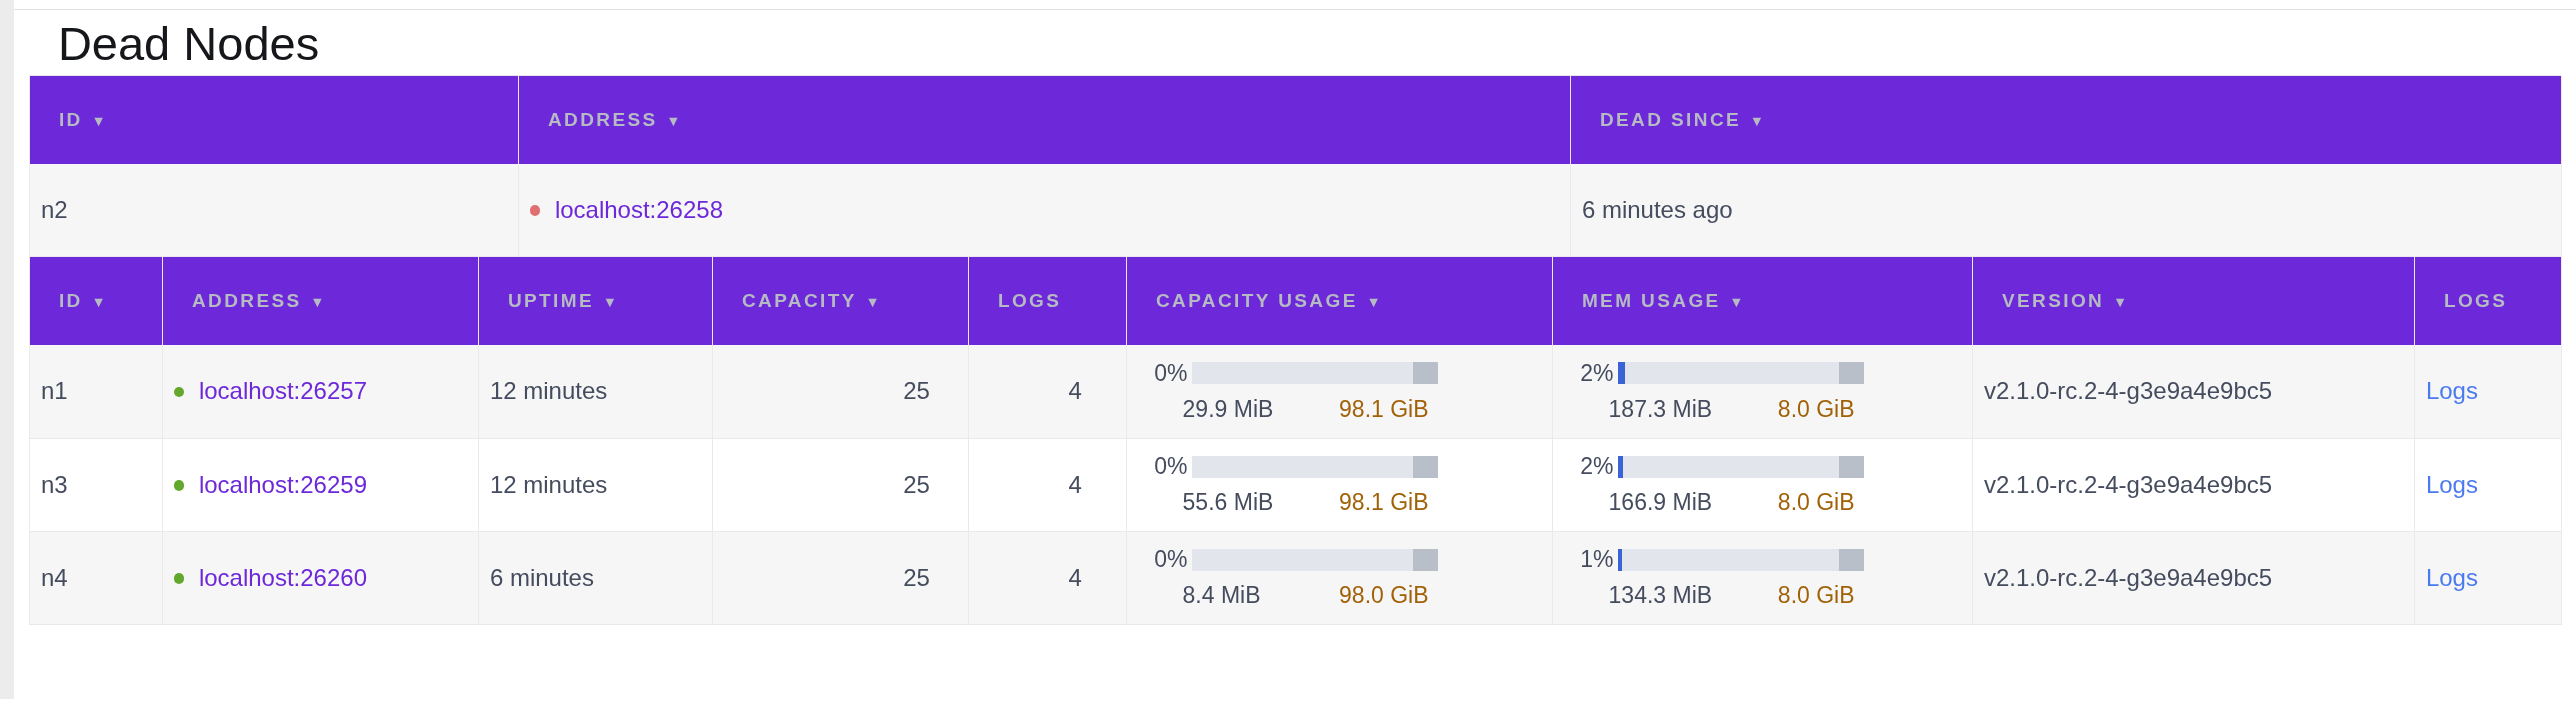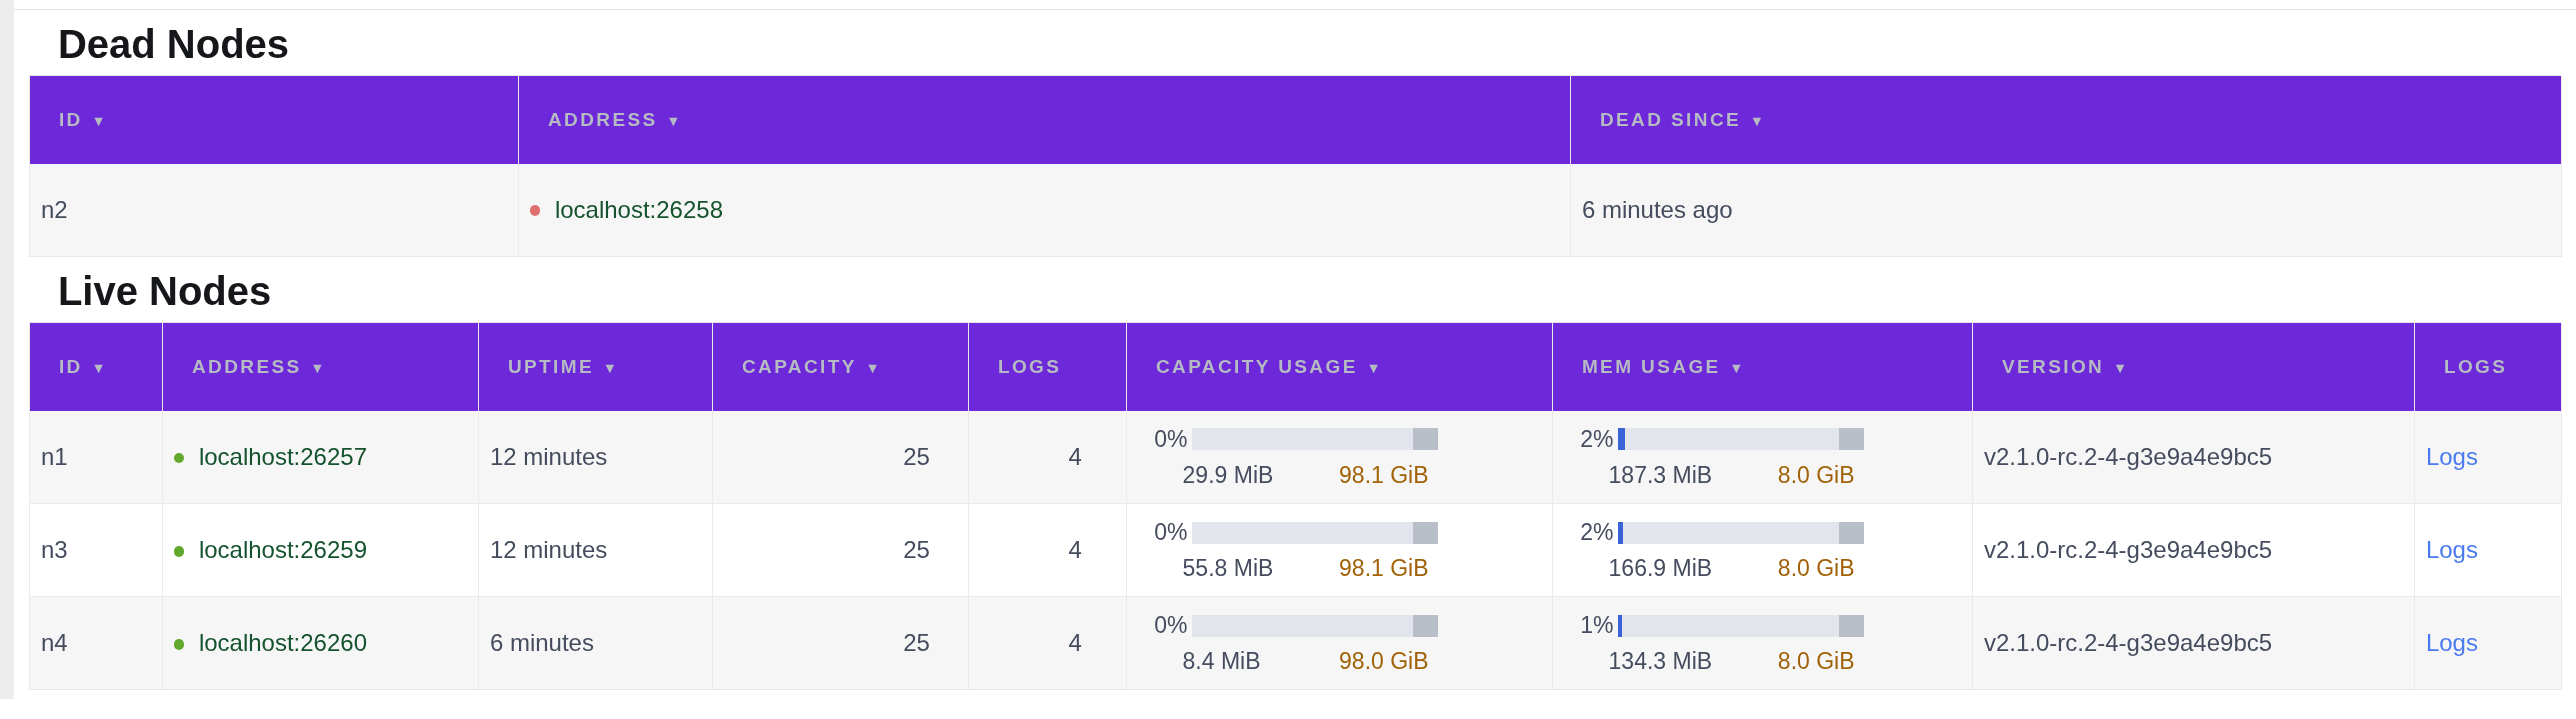--- a/index.html
+++ b/index.html
@@ -9,21 +9,21 @@
     font-family:"Liberation Sans", sans-serif;
     position:relative;
     overflow:hidden;
     color:#454c5e;
   }
   .gutter { position:absolute; left:0; top:0; width:13.5px; height:699px; background:#ececec; }
   .content { margin-left:13.5px; padding-top:8.7px; }
   .section-dead { border-top:1.9px solid #e1e1e3; }
   .section-inner { margin-left:15.4px; width:2532px; }
   .heading {
-    font-size:40px; line-height:38px; font-weight:700; color:#16171a;
+    font-size:47px; line-height:38px; font-weight:400; color:#16171a;
     padding:15.4px 0 11.5px 29px; border-bottom:1.9px solid #e7e7e9;
   }
   table { border-collapse:collapse; table-layout:fixed; width:2532px; }
   th {
     height:88px; text-align:left; vertical-align:middle;
     padding-left:29px; font-size:19px; font-weight:700;
     letter-spacing:2.4px; color:#b5bac3; background:#6d28d9;
     border-left:1.9px solid #eaeaec; white-space:nowrap;
   }
   th:last-child { border-right:1.9px solid #eaeaec; }
@@ -32,21 +32,21 @@
     font-size:24px; color:#454c5e;
     border-left:1.9px solid #eaeaec; border-bottom:1.9px solid #e9e9eb;
     white-space:nowrap;
   }
   td:last-child { border-right:1.9px solid #eaeaec; }
   tr.alt td { background:#f6f6f7; }
   .h-arrow { font-size:14.4px; margin-left:8.7px; color:#b5bac3; }
   .dot { display:inline-block; width:10.6px; height:10.6px; border-radius:50%; margin-right:14.4px; vertical-align:1.9px; }
   .dot-live { background:#61a82c; }
   .dot-dead { background:#e06f6f; }
-  a.link { color:#14532d; text-decoration:none; cursor:pointer; }
+  a.link { color:#6d28d9; text-decoration:none; cursor:pointer; }
   a.logs { color:#4a7af0; text-decoration:none; cursor:pointer; }
   .c-num { text-align:right; padding-right:38px; }
   .c-cpus { text-align:right; padding-right:44px; }
   .usage { padding-left:7.7px; }
   .u-top { display:flex; align-items:center; }
   .u-pct { width:42px; text-align:right; margin-right:4.8px; font-size:23px; color:#454c5e; }
   .u-bar { position:relative; width:246px; height:22px; background:#e2e5ec; }
   .u-cap { position:absolute; right:0; top:0; width:25px; height:100%; background:#b9bfc9; }
   .u-fill { position:absolute; left:0; top:0; height:100%; background:#3a63d8; }
   .u-vals { display:flex; justify-content:space-between; width:246px; margin-left:37px; margin-top:8.7px; font-size:23px; }
@@ -90,21 +90,20 @@
             </td>
             <td>6 minutes ago</td>
           </tr>
         </tbody>
       </table>
     </div>
   </div>
 
   <div>
     <div class="section-inner">
-      <div class="heading">Live Nodes</div>
       <table>
         <colgroup>
           <col style="width:133px">
             <col style="width:316px">
             <col style="width:234px">
             <col style="width:256px">
           <col style="width:158px">
             <col style="width:426px">
             <col style="width:420px">
             <col style="width:442px">
@@ -196,21 +195,21 @@
             <td>
               <div class="usage">
                 <div class="u-top">
                   <span class="u-pct">0%</span>
                   <span class="u-bar">
                       <span class="u-cap"></span>
                       <span class="u-fill" style="width: 0.03%;"></span>
                     </span>
                 </div>
                 <div class="u-vals">
-                  <span class="u-used">55.8 MiB</span>
+                  <span class="u-used">55.6 MiB</span>
                   <span class="u-total">98.1 GiB</span>
                 </div>
               </div>
             </td>
             <td>
               <div class="usage">
                 <div class="u-top">
                   <span class="u-pct">2%</span>
                   <span class="u-bar">
                       <span class="u-cap"></span>

